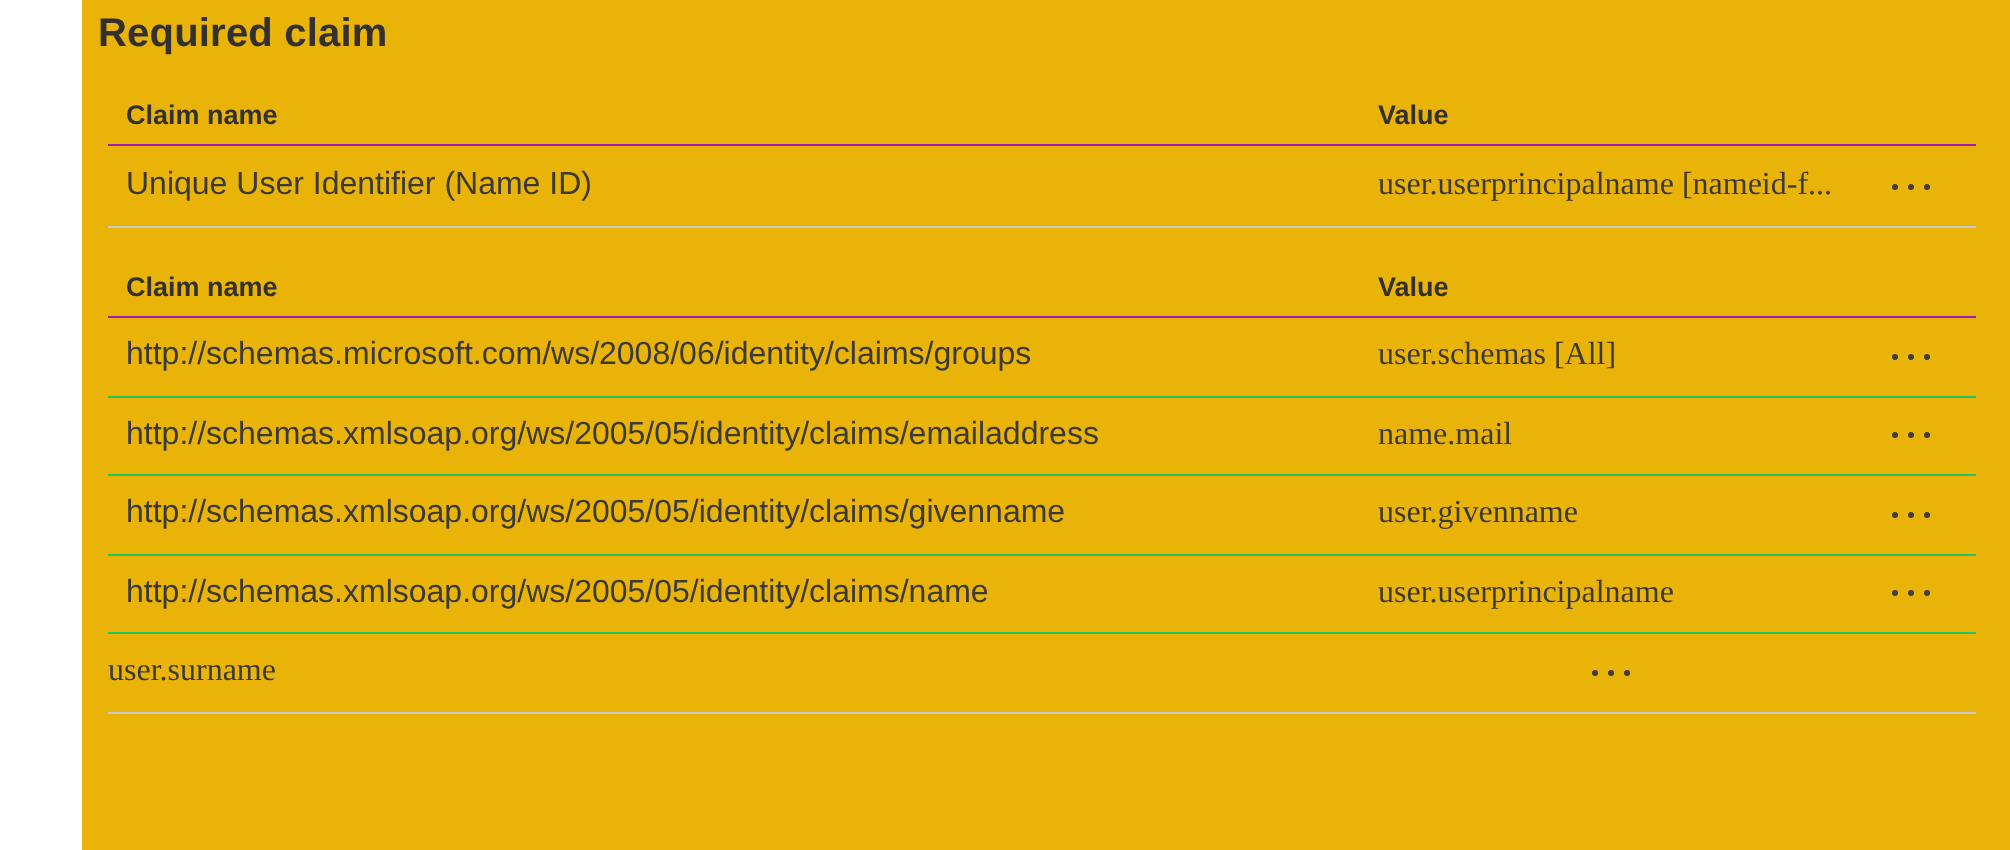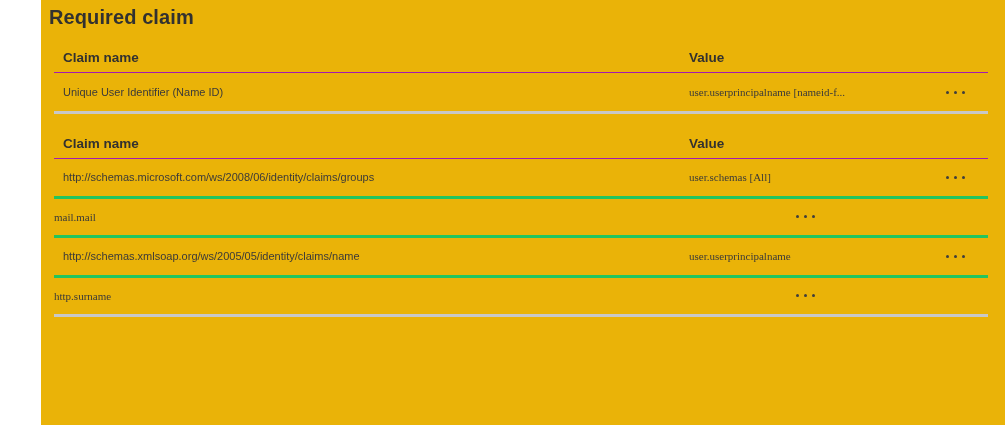--- a/index.html
+++ b/index.html
@@ -39,23 +39,23 @@
     align-items: center;
   }
   .thead {
     height: 31px;
     border-bottom: 1px solid #a21caf;
     font-size: 13.5px;
     font-weight: 700;
     color: #323130;
   }
   .row {
-    font-size: 11px;
+    font-size: 16px;
     color: #3b3a39;
-    border-bottom: 3px solid #22c55e;
+    border-bottom: 1px solid #22c55e;
     cursor: pointer;
   }
   .row:last-child { border-bottom-color: #c8c8c8; }
   .table-required .row { height: 41px; }
   .table-additional .row { height: 39.5px; }
 
   .claim-cell, .claim-col { padding-left: 9px; }
   .claim-cell, .value-cell {
     white-space: nowrap;
     overflow: hidden;
@@ -118,41 +118,51 @@
       <div class="claim-cell">http://schemas.microsoft.com/ws/2008/06/identity/claims/groups</div>
       <div class="value-cell">user.schemas [All]</div>
       <button class="more-btn">
         <span class="dot"></span>
         <span class="dot"></span>
         <span class="dot"></span>
       </button>
     </div>
 
     <div class="row">
-      <div class="value-cell">mail.mail</div>
+      <div class="claim-cell">http://schemas.xmlsoap.org/ws/2005/05/identity/claims/emailaddress</div>
+      <div class="value-cell">name.mail</div>
       <button class="more-btn">
         <span class="dot"></span>
         <span class="dot"></span>
         <span class="dot"></span>
       </button>
     </div>
 
+    <div class="row">
+      <div class="claim-cell">http://schemas.xmlsoap.org/ws/2005/05/identity/claims/givenname</div>
+      <div class="value-cell">user.givenname</div>
+      <button class="more-btn">
+        <span class="dot"></span>
+        <span class="dot"></span>
+        <span class="dot"></span>
+      </button>
+    </div>
 
     <div class="row">
       <div class="claim-cell">http://schemas.xmlsoap.org/ws/2005/05/identity/claims/name</div>
       <div class="value-cell">user.userprincipalname</div>
       <button class="more-btn">
         <span class="dot"></span>
         <span class="dot"></span>
         <span class="dot"></span>
       </button>
     </div>
 
     <div class="row">
-      <div class="value-cell">http.surname</div>
+      <div class="value-cell">user.surname</div>
       <button class="more-btn">
         <span class="dot"></span>
         <span class="dot"></span>
         <span class="dot"></span>
       </button>
     </div>
   </div>
 
 </div>
 

